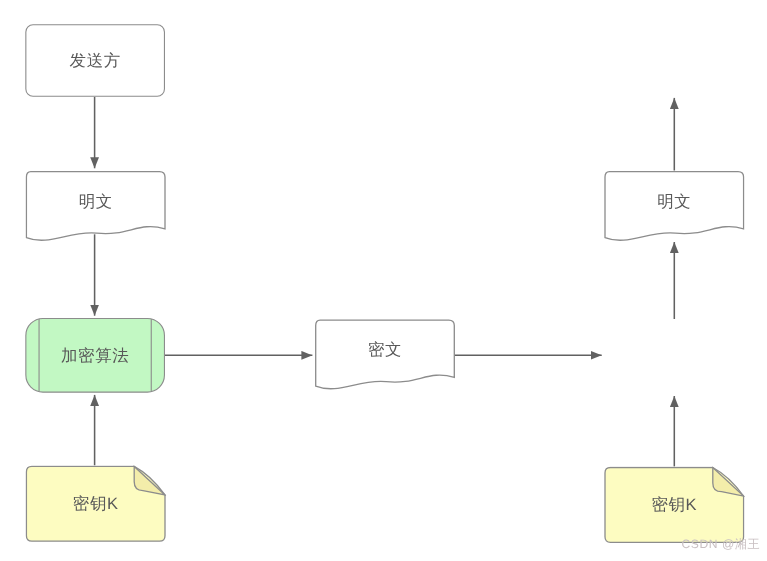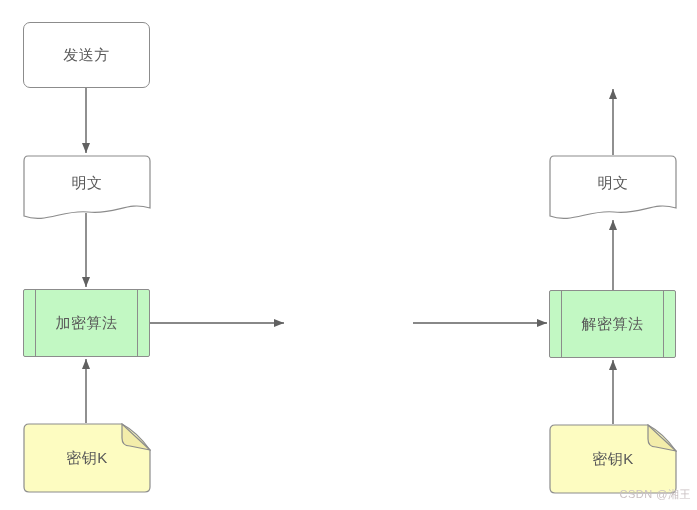--- a/index.html
+++ b/index.html
@@ -33,21 +33,21 @@
     white-space:nowrap;
   }
   .rect{
     background:#fff;
     border:1px solid var(--stroke,#8c8c8c);
     border-radius:7px;
   }
   .process{
     background:var(--process_fill,#c2f8c3);
     border:1px solid var(--stroke,#8c8c8c);
-    border-radius:2px;
+    border-radius:16px;
   }
   .pbar{
     position:absolute;top:0;bottom:0;width:1px;
     background:var(--stroke,#8c8c8c);
   }
   .pbar-l{left:11px;}
   .pbar-r{right:11px;}
   .shape{position:absolute;left:0;top:0;width:100%;height:100%;display:block;}
   .doc .lbl{bottom:15%;}
   .watermark{
@@ -95,26 +95,27 @@
   </div>
 
   <div class="node" style="left:23px;top:423px;width:128px;height:70px">
     <svg class="shape" viewBox="0 0 128 70" preserveAspectRatio="none">
       <path d="M 6,1 H 99 Q 114,9 127,27 V 64 Q 127,69 122,69 H 6 Q 1,69 1,64 V 6 Q 1,1 6,1 Z" style="fill:var(--note_fill,#fdfcc1);stroke:var(--stroke,#8c8c8c);stroke-width:1.2"></path>
       <path d="M 99,1 V 15 Q 99,23 107,23 L 127,27 Z" style="fill:var(--note_flap,#f3edaa);stroke:var(--stroke,#8c8c8c);stroke-width:1.2"></path>
     </svg>
     <span class="lbl">密钥K</span>
   </div>
 
+  <div class="node doc" style="left:286px;top:290px;width:128px;height:68px">
+    <svg class="shape" viewBox="0 0 128 68" preserveAspectRatio="none">
+      <path d="M 5,1 H 122 Q 127,1 127,6 V 53 C 103,46 94,60 65,57 C 40,54.5 22,69 1,61 V 6 Q 1,1 5,1 Z" style="fill:#ffffff;stroke:var(--stroke,#8c8c8c);stroke-width:1.2"></path>
+    </svg>
+    <span class="lbl">密文</span>
+  </div>
 
-  <div class="node process" style="left:549px;top:290px;width:127px;height:68px">
-    <div class="pbar pbar-l"></div>
-    <div class="pbar pbar-r"></div>
-    <span class="lbl">解密算法</span>
-  </div>
 
   <div class="node doc" style="left:549px;top:155px;width:128px;height:68px">
     <svg class="shape" viewBox="0 0 128 68" preserveAspectRatio="none">
       <path d="M 5,1 H 122 Q 127,1 127,6 V 53 C 103,46 94,60 65,57 C 40,54.5 22,69 1,61 V 6 Q 1,1 5,1 Z" style="fill:#ffffff;stroke:var(--stroke,#8c8c8c);stroke-width:1.2"></path>
     </svg>
     <span class="lbl">明文</span>
   </div>
 
 
   <div class="node" style="left:549px;top:424px;width:128px;height:70px">

